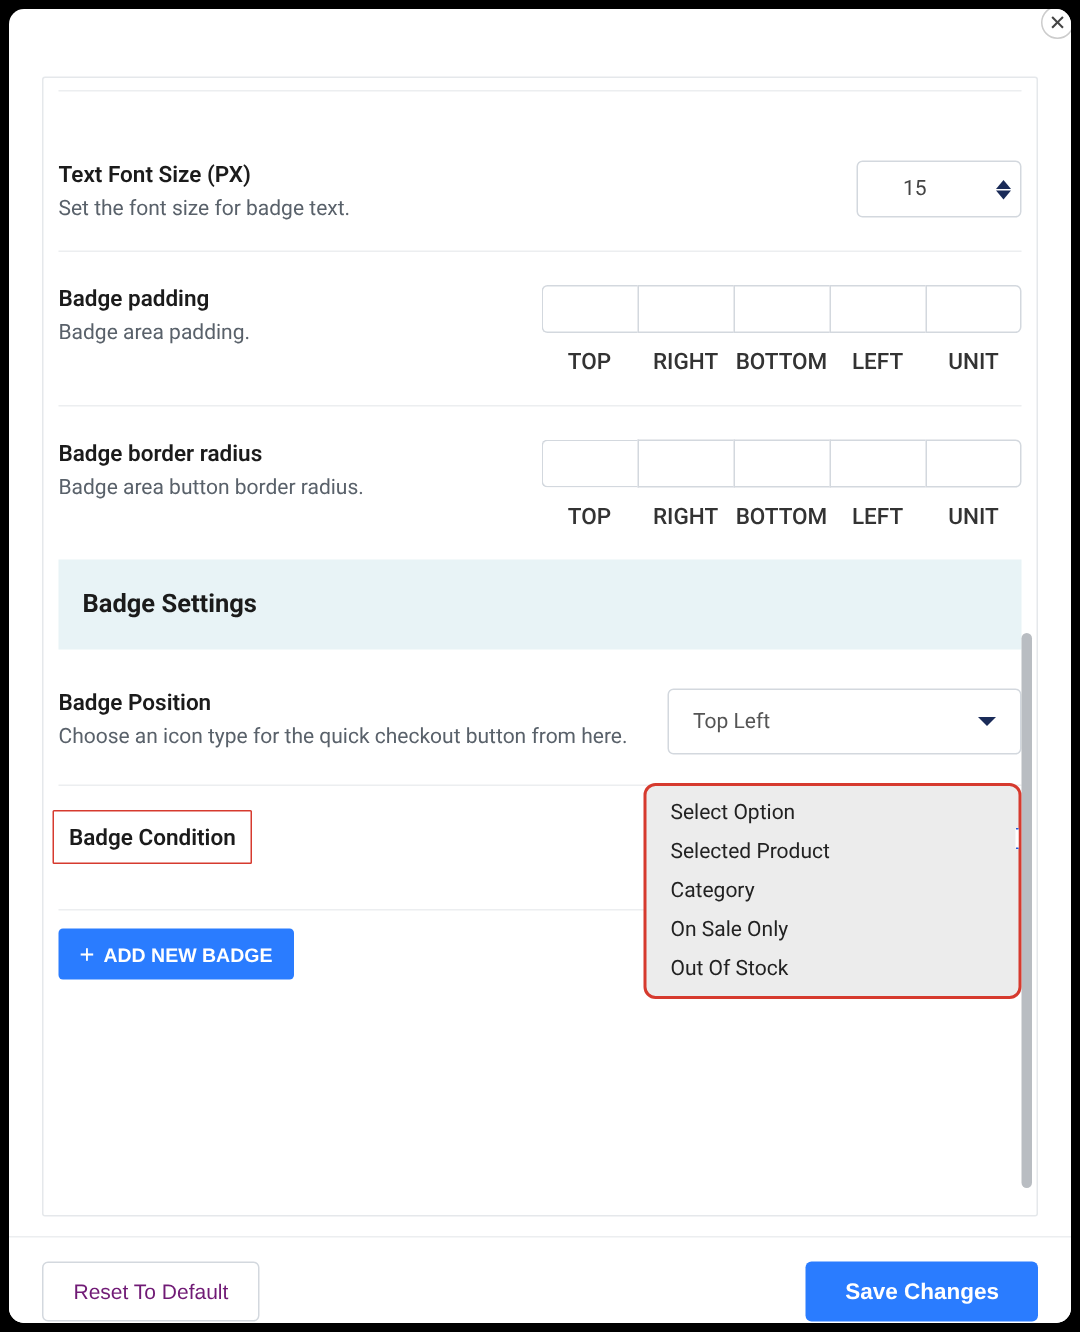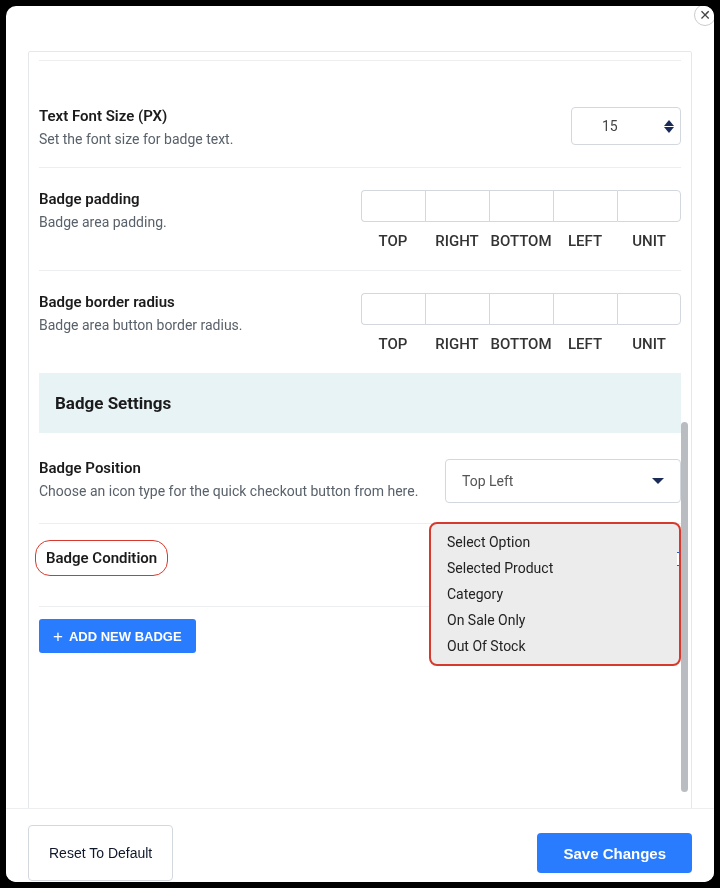--- a/index.html
+++ b/index.html
@@ -168,21 +168,21 @@
   .chevron-down {
     width: 0; height: 0;
     border-left: 6px solid transparent;
     border-right: 6px solid transparent;
     border-top: 6px solid #1a2b58;
   }
 
   
   .hl-red {
     border: 1.5px solid #d63a2e;
-    border-radius: 15px;
+    border-radius: 1px;
     display: inline-block;
     padding: 8px 10px;
   }
 
   
   .condition-row {
     padding: 16px 0 30px 0;
     border-bottom: 1px solid #eceef0;
     position: relative;
   }
@@ -269,22 +269,22 @@
     border-top: 1px solid #eceef0;
     padding: 16px 22px 24px 22px;
     display: flex;
     justify-content: space-between;
     align-items: center;
     background: #fff;
   }
   .btn-reset {
     border: 1px solid #d3d8de;
     background: #fff;
-    color: #0f172a;
-    height: 56px;
+    color: #701a75;
+    height: 40px;
     padding: 0 20px;
     border-radius: 4px;
     font-size: 14px;
     cursor: pointer;
   }
   .btn-save {
     border: none;
     background: #2a7cff;
     color: #fff;
     height: 40px;

